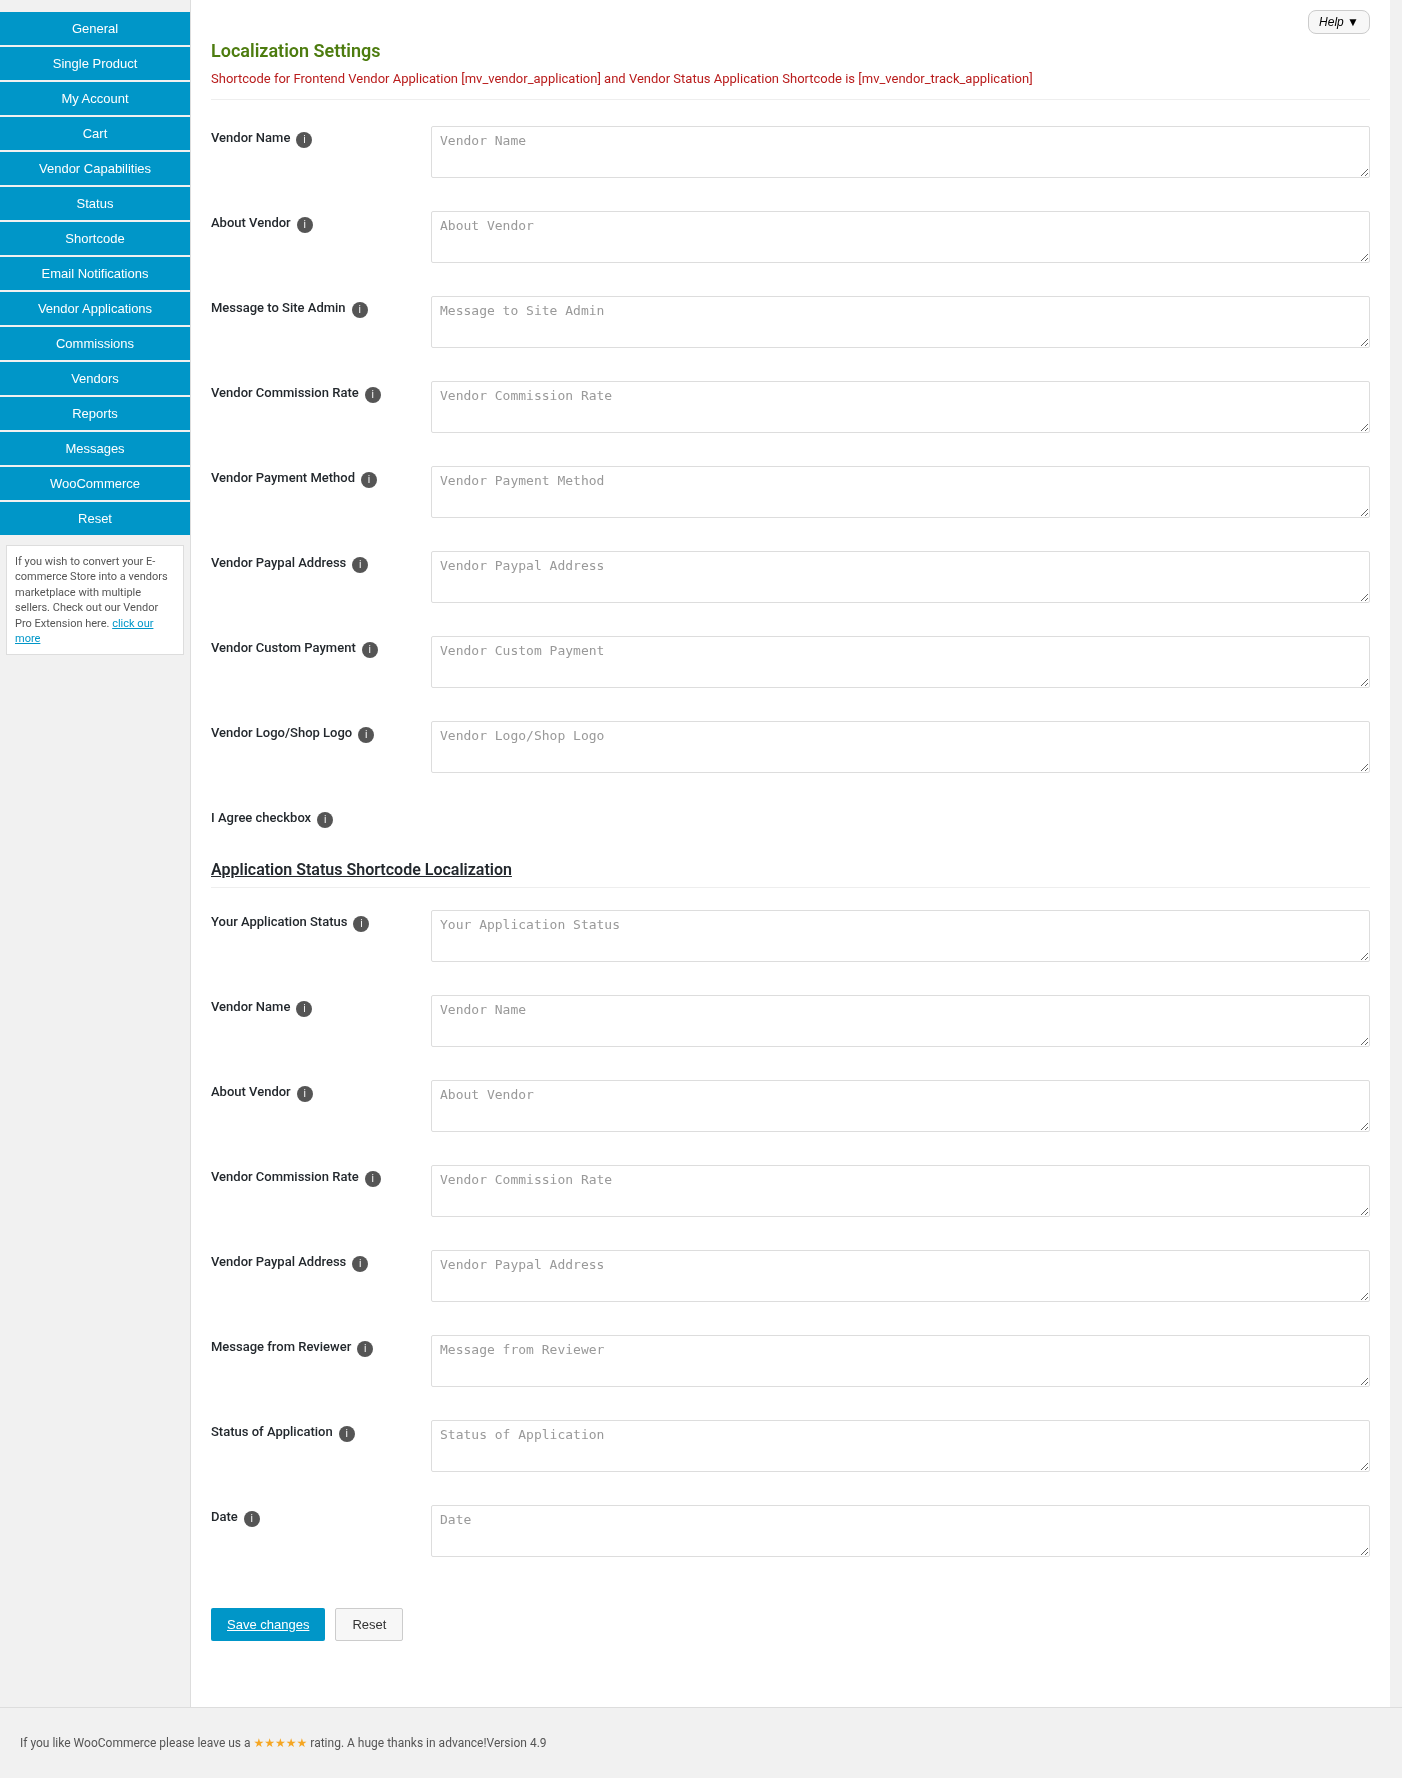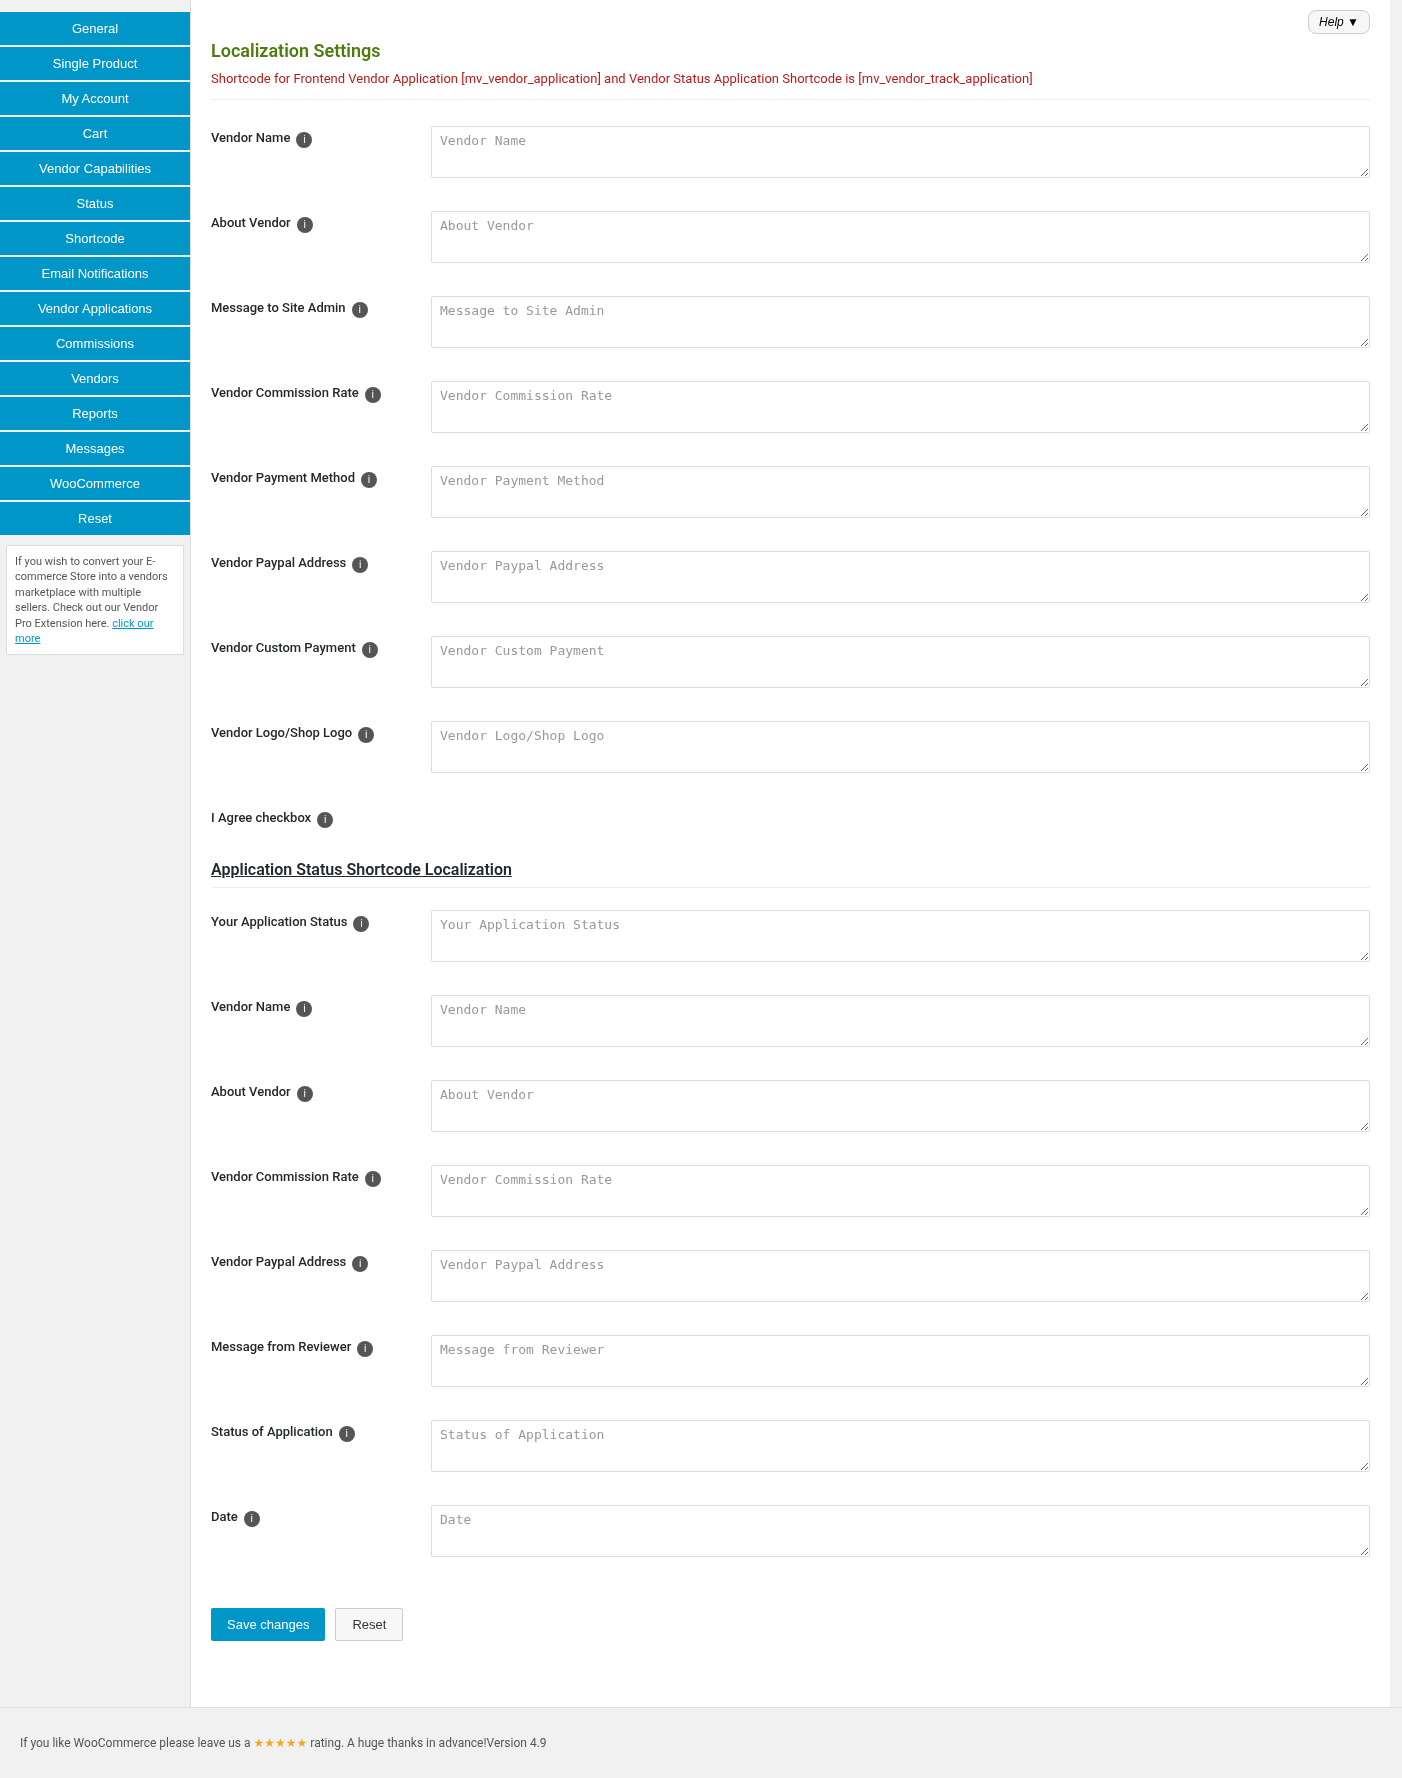--- a/index.html
+++ b/index.html
@@ -142,20 +142,21 @@
       padding-top: 16px;
     }
     .btn-save {
       background: #0096c8;
       color: #fff;
       border: none;
       padding: 8px 16px;
       font-size: 13px;
       cursor: pointer;
       border-radius: 2px;
+      text-decoration: underline;
     }
     .btn-reset {
       background: #f7f7f7;
       color: #333;
       border: 1px solid #ccc;
       padding: 8px 16px;
       font-size: 13px;
       cursor: pointer;
       border-radius: 2px;
     }

